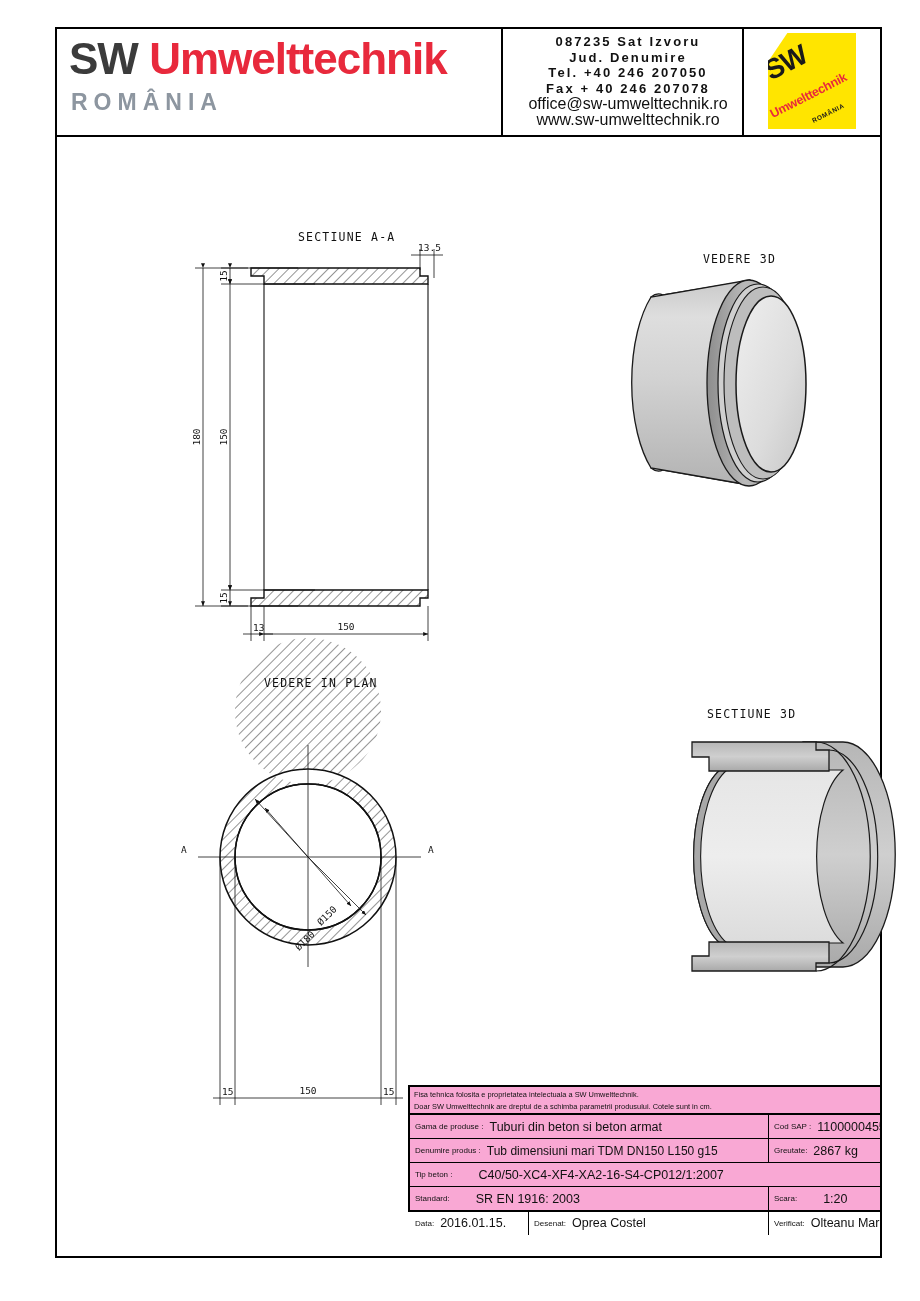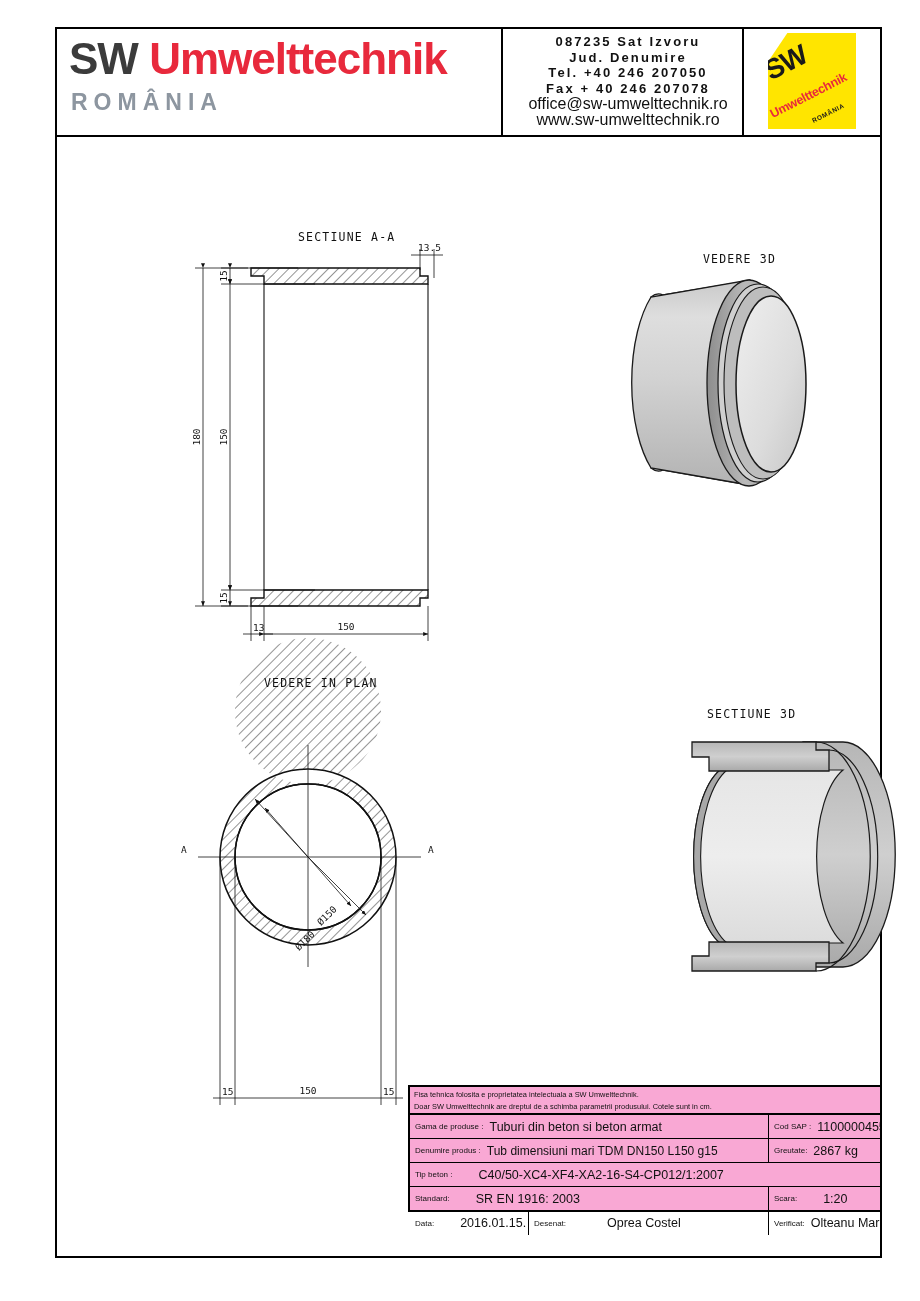--- a/index.html
+++ b/index.html
@@ -193,22 +193,22 @@
   }
   .val {
     font-size: 12.5px;
     color: #111;
     margin-left: 6px;
   }
   .val.sm { font-size: 12px; }
   .w-left  { width: 358px; }
   .w-right { width: 112px; }
   .w-full  { width: 470px; }
-  .w-data  { width: 118px; gap: 20px; }
-  .w-des   { width: 240px; gap: 35px; }
+  .w-data  { width: 118px; }
+  .w-des   { width: 240px; }
 </style>
 </head>
 <body>
 
 <div class="page">
 
   <div class="frame"></div>
 
   <div class="header">
 

